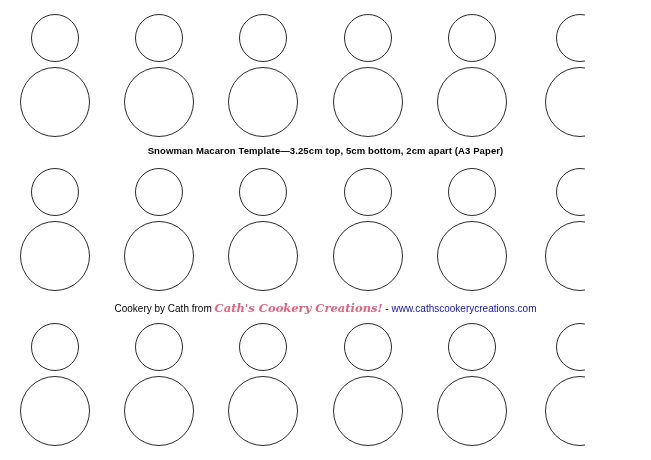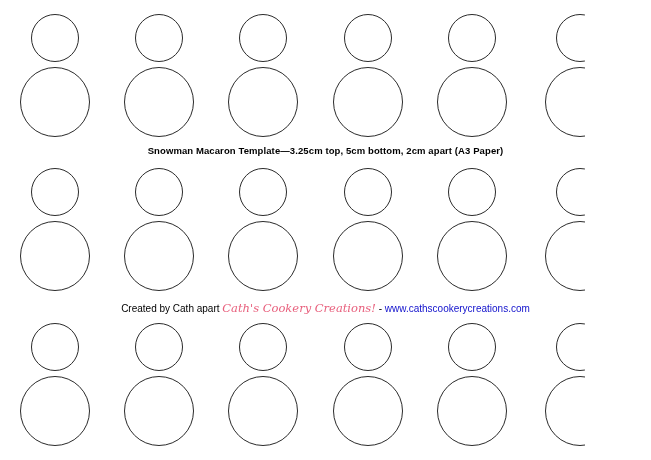--- a/index.html
+++ b/index.html
@@ -63,21 +63,21 @@
     font-size: 10px;
     white-space: nowrap;
   }
   .credit .plain {
     color: #000000;
   }
   .credit .brand {
     color: #e8607d;
     font-family: "DejaVu Serif", serif;
     font-style: italic;
-    font-weight: normal;
+    font-weight: bold;
     font-size: 11.5px;
     text-align: center;
   }
   .credit .link {
     color: #1111cc;
   }
 </style>
 </head>
 <body>
 
@@ -133,21 +133,21 @@
       <div class="circle top"></div>
       <div class="circle bottom"></div>
     </div>
     <div class="snowman" style="left:545px;">
       <div class="circle top"></div>
       <div class="circle bottom"></div>
     </div>
   </div>
 
   <div class="credit" style="top:301px;">
-    <span class="plain">Created by Cath apart </span><span class="brand">Cath's Cookery Creations!</span><span class="plain"> - </span><span class="link">www.cathscookerycreations.com</span>
+    <span class="plain">Cookery by Cath from </span><span class="brand">Cath's Cookery Creations!</span><span class="plain"> - </span><span class="link">www.cathscookerycreations.com</span>
   </div>
 
   <div class="row" style="top:323px;">
     <div class="snowman" style="left:20px;">
       <div class="circle top"></div>
       <div class="circle bottom"></div>
     </div>
     <div class="snowman" style="left:124px;">
       <div class="circle top"></div>
       <div class="circle bottom"></div>

